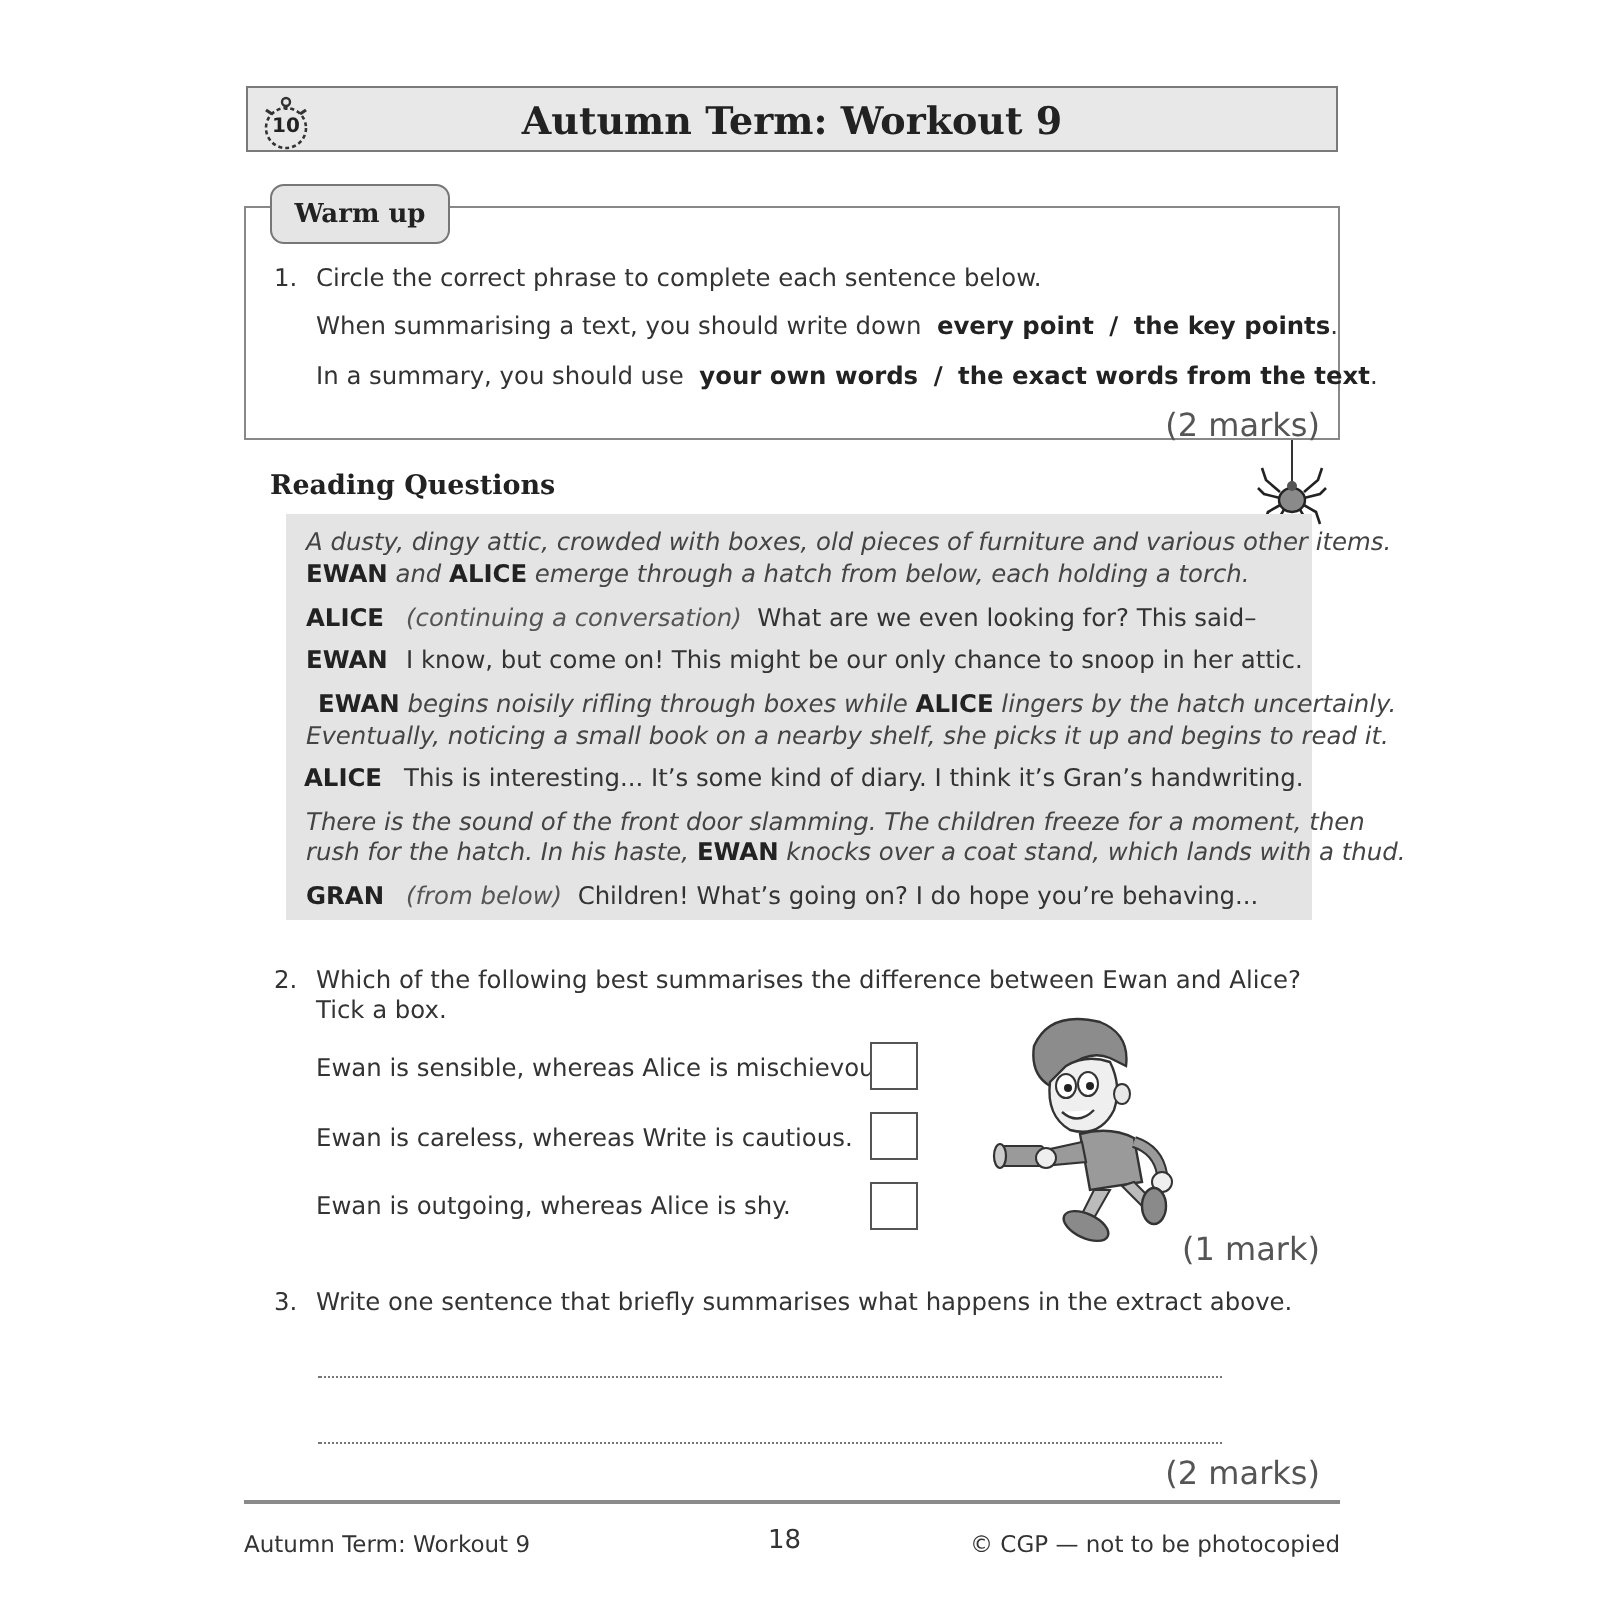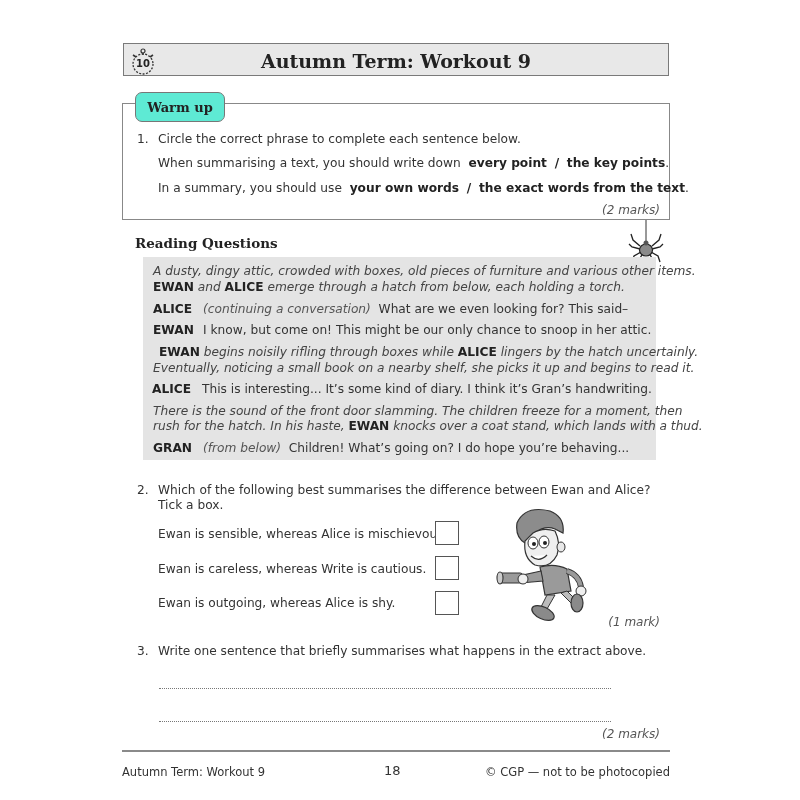--- a/index.html
+++ b/index.html
@@ -3,32 +3,32 @@
 <meta charset="utf-8">
 <style>
   html, body { margin: 0; padding: 0; background: #ffffff; }
   body { width: 800px; height: 800px; position: relative; overflow: hidden;
          font-family: "DejaVu Sans", sans-serif; color: #2b2b2b; }
   .abs { position: absolute; }
   .serif-b { font-family: "DejaVu Serif", serif; font-weight: bold; color: #222; }
   .t { font-size: 12.2px; line-height: 1; white-space: nowrap; color: #333; }
   .ital { font-style: italic; }
   .bold { font-weight: bold; color: #222; }
-  .marks { font-size: 12px; font-style: italic; color: #555; }
+  .marks { font-size: 16px; color: #555; }
 
   
   #title-bar { left: 123px; top: 43px; width: 546px; height: 33px;
                background: #e8e8e8; border: 1.5px solid #7a7a7a; box-sizing: border-box; }
   #title-text { left: 0; top: 6px; width: 100%; text-align: center; font-size: 19px; }
   #stopwatch { left: 6px; top: 3px; width: 26px; height: 28px; }
 
   
   #warmup-box { left: 122px; top: 103px; width: 548px; height: 117px;
                 border: 1px solid #888; box-sizing: border-box; background: #fff; }
-  #warmup-tab { left: 135px; top: 92px; width: 90px; height: 30px; background: #5eead4;
+  #warmup-tab { left: 135px; top: 92px; width: 90px; height: 30px; background: #e5e5e5;
                 border: 1px solid #777; border-radius: 7px; box-sizing: border-box; }
   #warmup-tab span { position: absolute; left: 0; width: 100%; top: 7px; text-align: center; font-size: 13px; }
 
   
   #reading-panel { left: 143px; top: 257px; width: 513px; height: 203px; background: #e4e4e4; }
 
   .spk { display: inline-block; width: 50px; }
 
   .checkbox { width: 24px; height: 24px; border: 1.5px solid #555; box-sizing: border-box; background: #fff; }
 

